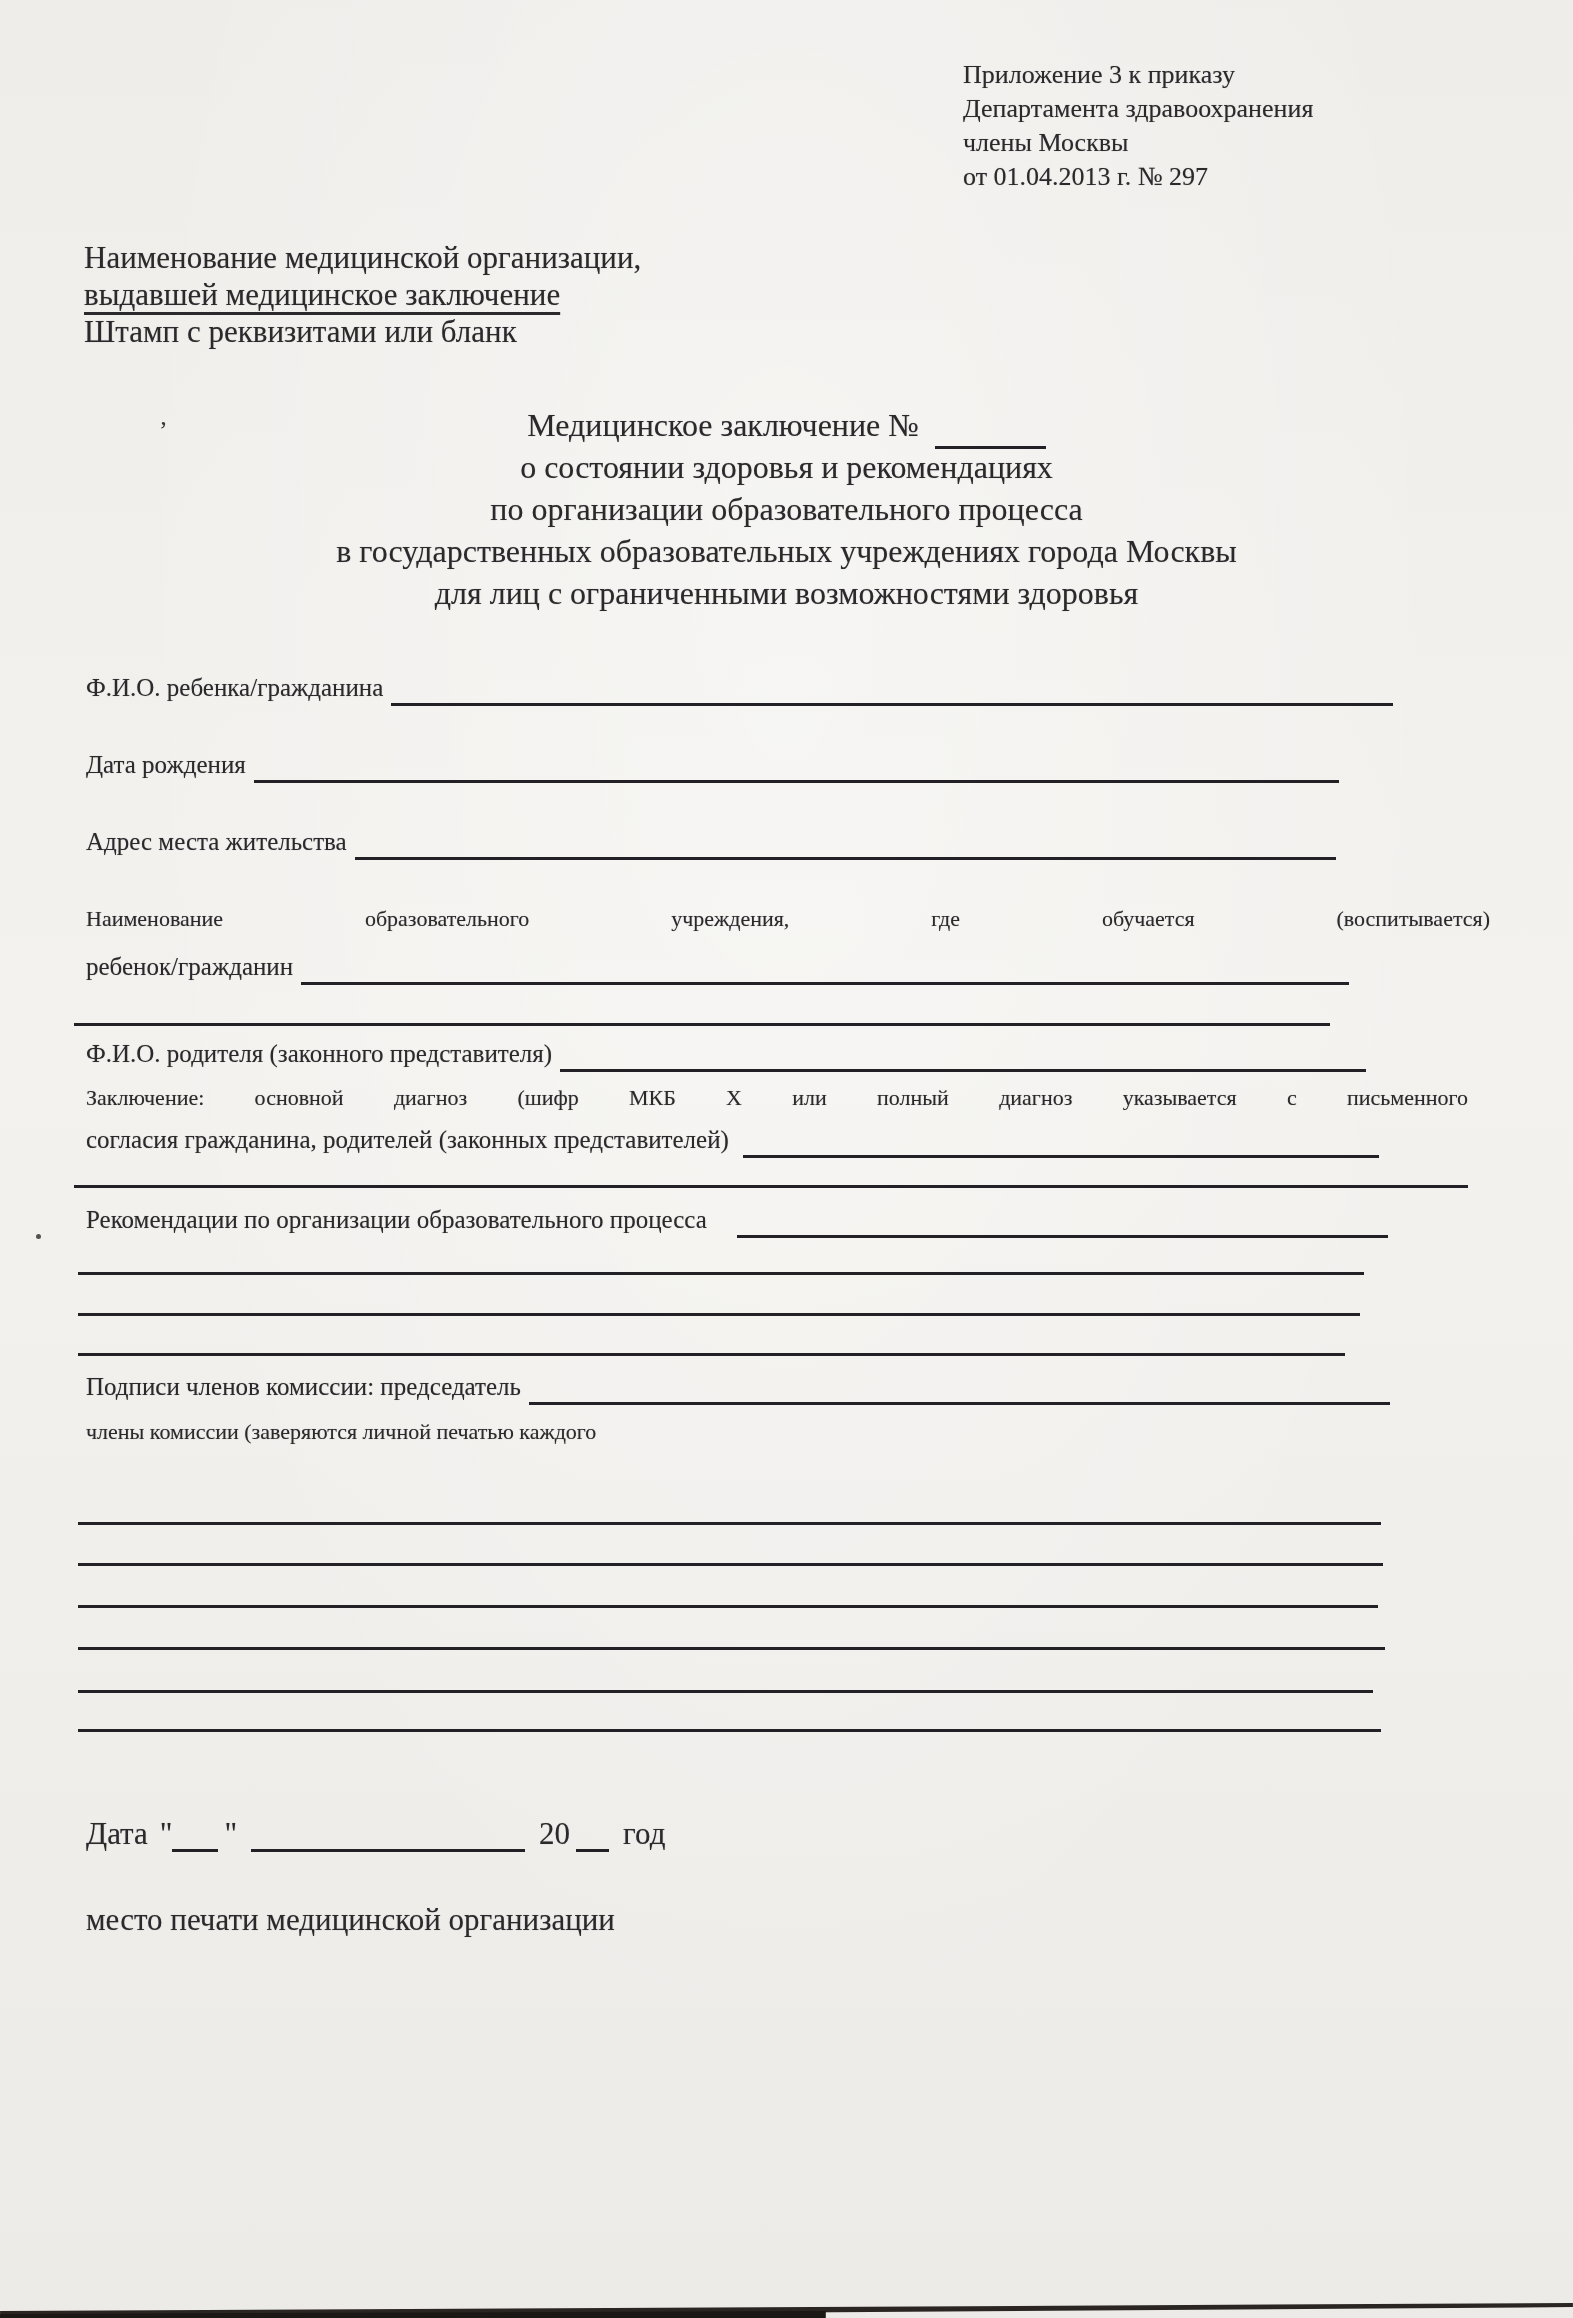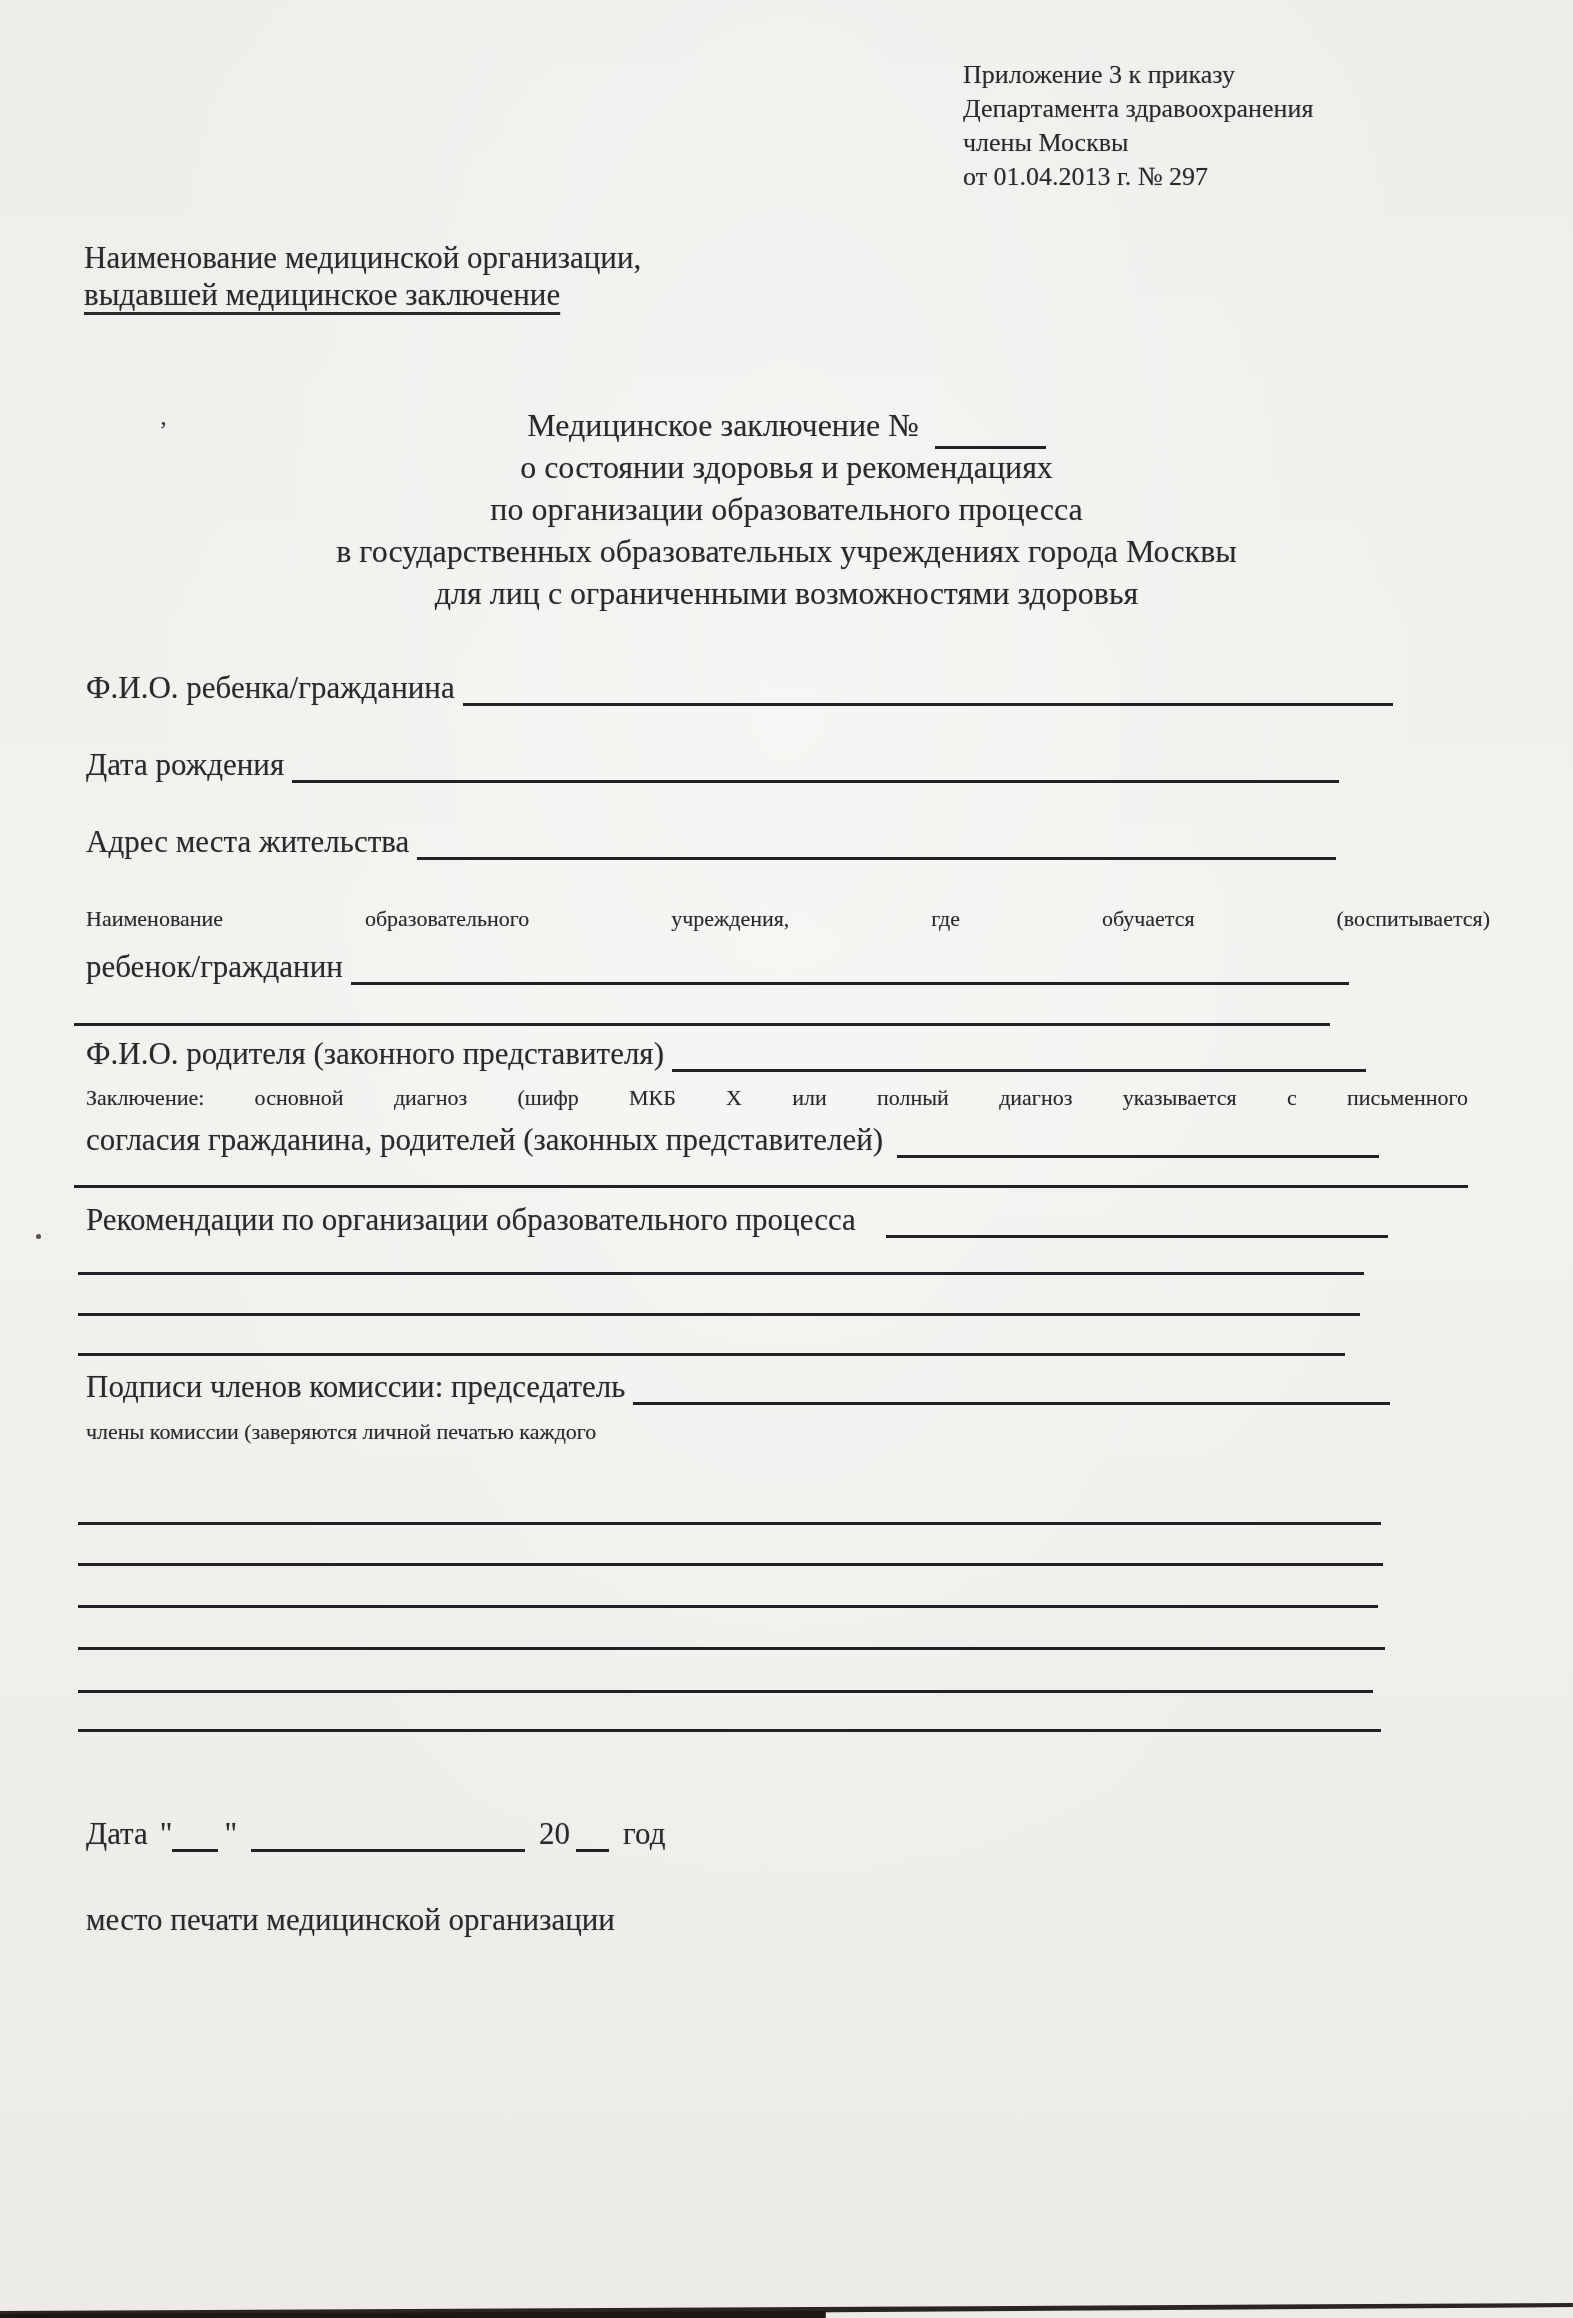--- a/index.html
+++ b/index.html
@@ -19,21 +19,21 @@
   }
   .txt { text-shadow:0 0 1px rgba(43,41,44,0.35); }
 
   .header-right { position:absolute; left:963px; top:58px; font-size:26px; line-height:34px; }
   .org-block    { position:absolute; left:84px;  top:239px; font-size:31px; line-height:37px; }
   .org-underlined { text-decoration:underline; text-decoration-thickness:2.5px; text-underline-offset:7px; }
 
   .title-block { position:absolute; left:0; top:404px; width:1573px; text-align:center; font-size:32px; line-height:42px; }
   .num-blank { display:inline-block; width:111px; border-bottom:3px solid #232125; transform:translateY(13px); margin-left:16px; }
 
-  .row { position:absolute; display:flex; align-items:flex-end; height:42px; font-size:31px; white-space:nowrap; }
+  .row { position:absolute; display:flex; align-items:flex-end; height:42px; font-size:25px; white-space:nowrap; }
   .row .lbl { line-height:36px; }
   .fill { flex:1; border-bottom:3px solid #232125; margin-left:8px; }
 
   .para { position:absolute; left:86px; font-size:22px; line-height:42px; white-space:nowrap; }
   .just { white-space:normal; text-align:justify; text-align-last:justify; }
 
   .line { position:absolute; height:0; border-top:3px solid #232125; }
 
   .date-row { position:absolute; left:86px; top:1815px; display:flex; align-items:flex-end; font-size:31px; }
   .date-row .w { line-height:36px; }
@@ -54,20 +54,21 @@
   <div class="header-right txt">
     <div>Приложение 3 к приказу</div>
     <div>Департамента здравоохранения</div>
     <div>члены Москвы</div>
     <div>от 01.04.2013 г. № 297</div>
   </div>
 
   <div class="org-block txt">
     <div>Наименование медицинской организации,</div>
     <div class="org-underlined">выдавшей медицинское заключение</div>
+    <div>Штамп с реквизитами или бланк</div>
   </div>
 
   <div class="title-block txt">
     <div>
       <span>Медицинское заключение №</span><span class="num-blank"></span>
     </div>
     <div>о состоянии здоровья и рекомендациях</div>
     <div>по организации образовательного процесса</div>
     <div>в государственных образовательных учреждениях города Москвы</div>
     <div>для лиц с ограниченными возможностями здоровья</div>

